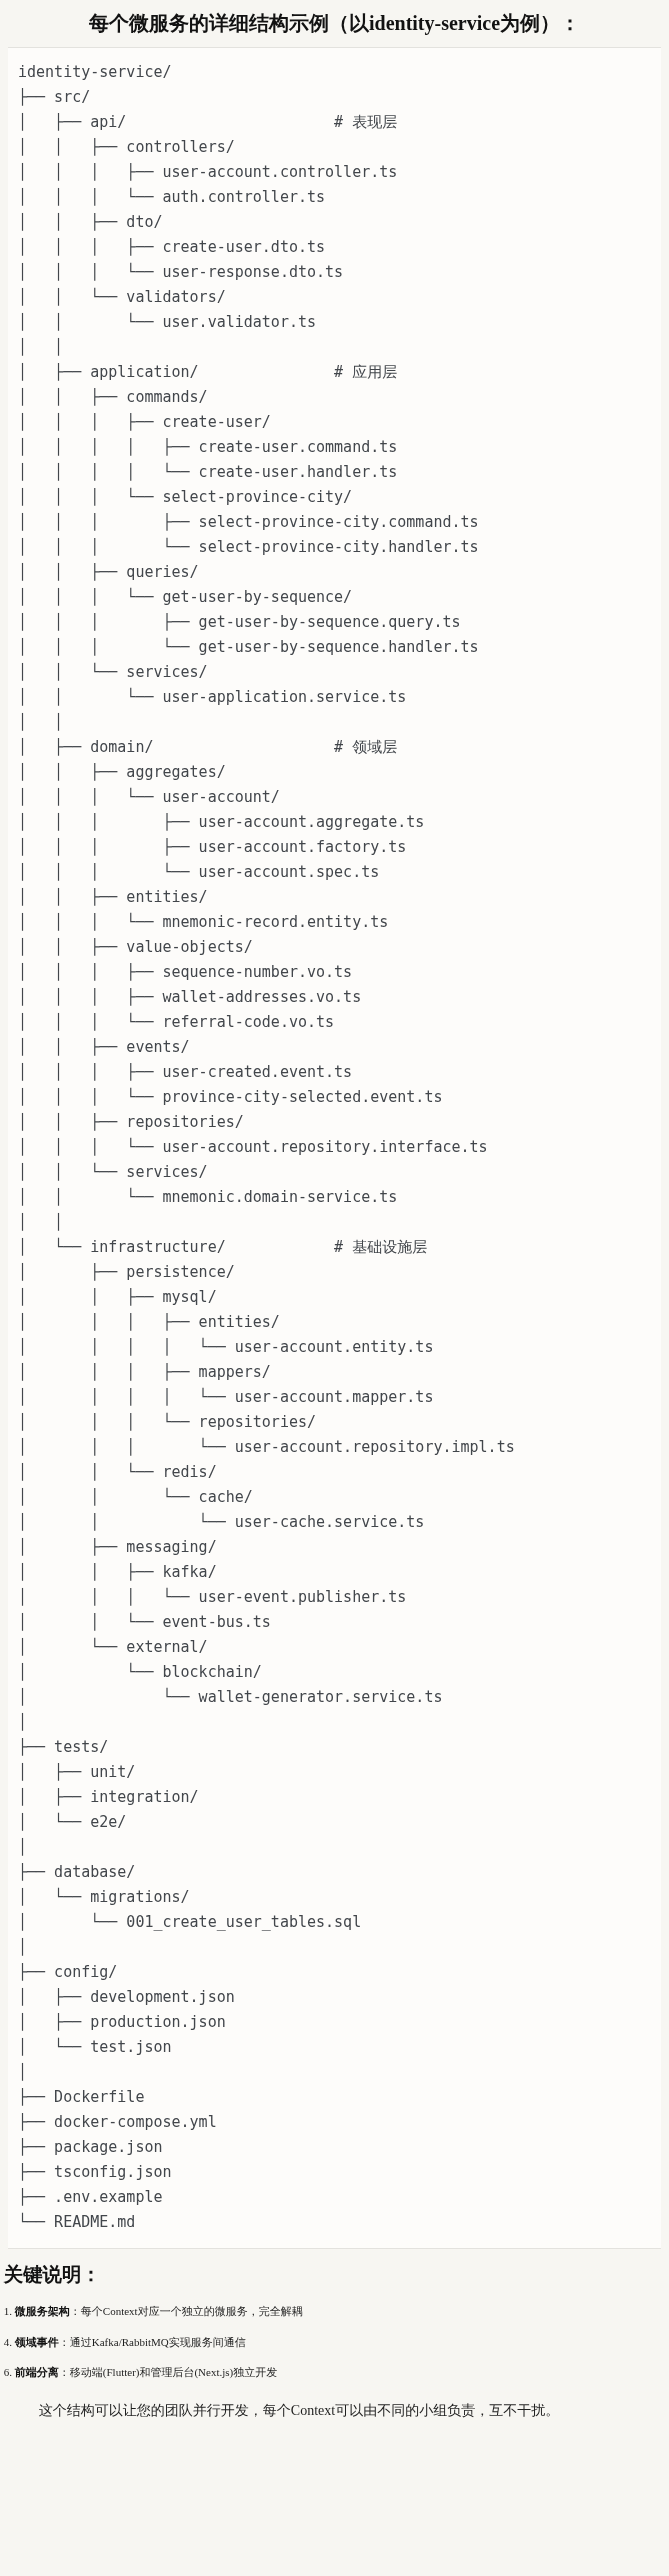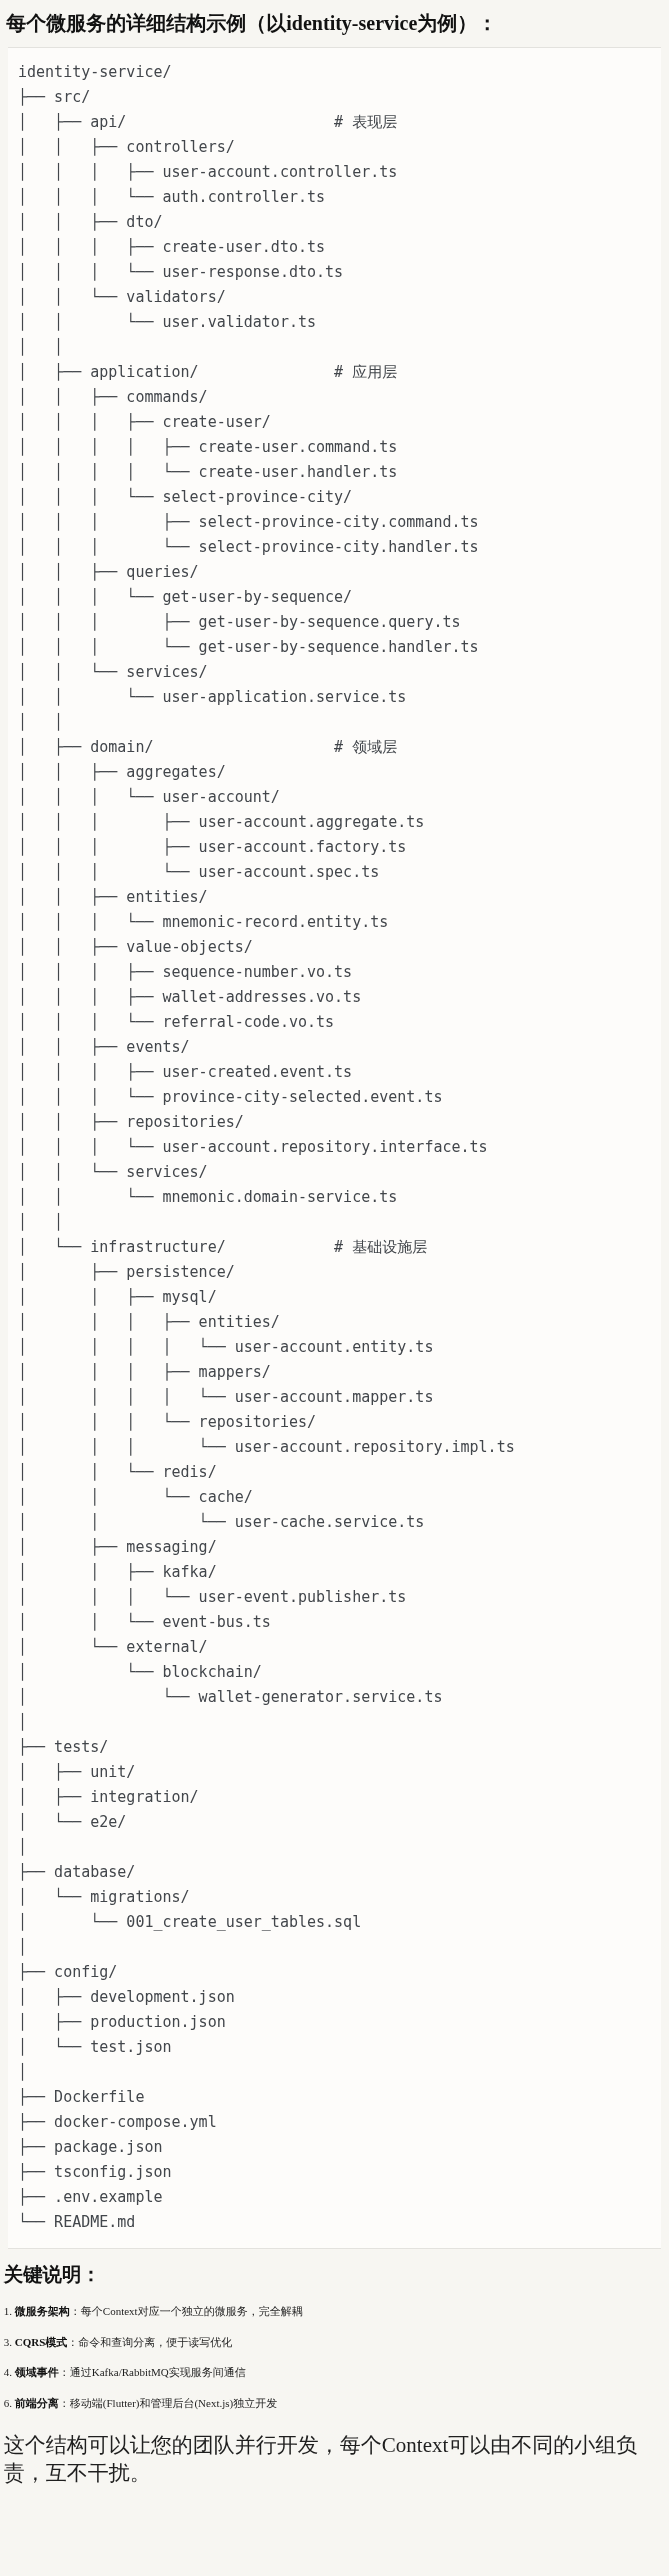--- a/index.html
+++ b/index.html
@@ -11,20 +11,21 @@
     font-family: "Liberation Serif", serif;
     box-sizing: border-box;
   }
   .page-title {
     margin: 0 0 10.6px 0;
     padding: 10px 6.3px 0 6.3px;
     font-size: 20px;
     line-height: 1.3;
     font-weight: bold;
     color: #121212;
+    text-align: center;
   }
   .tree-block {
     margin: 8px;
     border-top: 0.6px solid #e3e2de;
     border-bottom: 0.6px solid #e3e2de;
     background: #fdfcfa;
     padding: 12.5px 10px 12.5px 10px;
     font-family: "DejaVu Sans Mono", monospace;
     font-size: 15px;
     line-height: 25px;
@@ -48,23 +49,24 @@
     line-height: 1.3;
     color: #1f1f1f;
   }
   .note-num { color: #1f1f1f; }
   .note-label {
     font-weight: bold;
     color: #121212;
   }
   .note-footer {
     margin-top: 22.5px;
-    font-size: 21px;
+    font-size: 14px;
     line-height: 1.3;
     color: #1f1f1f;
+    margin-left: 35px;
   }
 </style>
 </head>
 <body>
 
 <h2 class="page-title">每个微服务的详细结构示例（以identity-service为例）：</h2>
 
 <pre class="tree-block">identity-service/
 ├── src/
 │   ├── api/                       # 表现层
@@ -154,23 +156,20 @@
 └── README.md</pre>
 
 <div class="notes">
   <h2 class="notes-heading">关键说明：</h2>
 
   <div class="note-item">
     <span class="note-num">1. </span><span class="note-label">微服务架构</span><span class="note-sep">：</span><span class="note-text">每个Context对应一个独立的微服务，完全解耦</span>
   </div>
 
 
-  <div class="note-item">
-    <span class="note-num">3. </span><span class="note-label">CQRS模式</span><span class="note-sep">：</span><span class="note-text">命令和查询分离，便于读写优化</span>
-  </div>
 
   <div class="note-item">
     <span class="note-num">4. </span><span class="note-label">领域事件</span><span class="note-sep">：</span><span class="note-text">通过Kafka/RabbitMQ实现服务间通信</span>
   </div>
 
 
   <div class="note-item">
     <span class="note-num">6. </span><span class="note-label">前端分离</span><span class="note-sep">：</span><span class="note-text">移动端(Flutter)和管理后台(Next.js)独立开发</span>
   </div>
 

